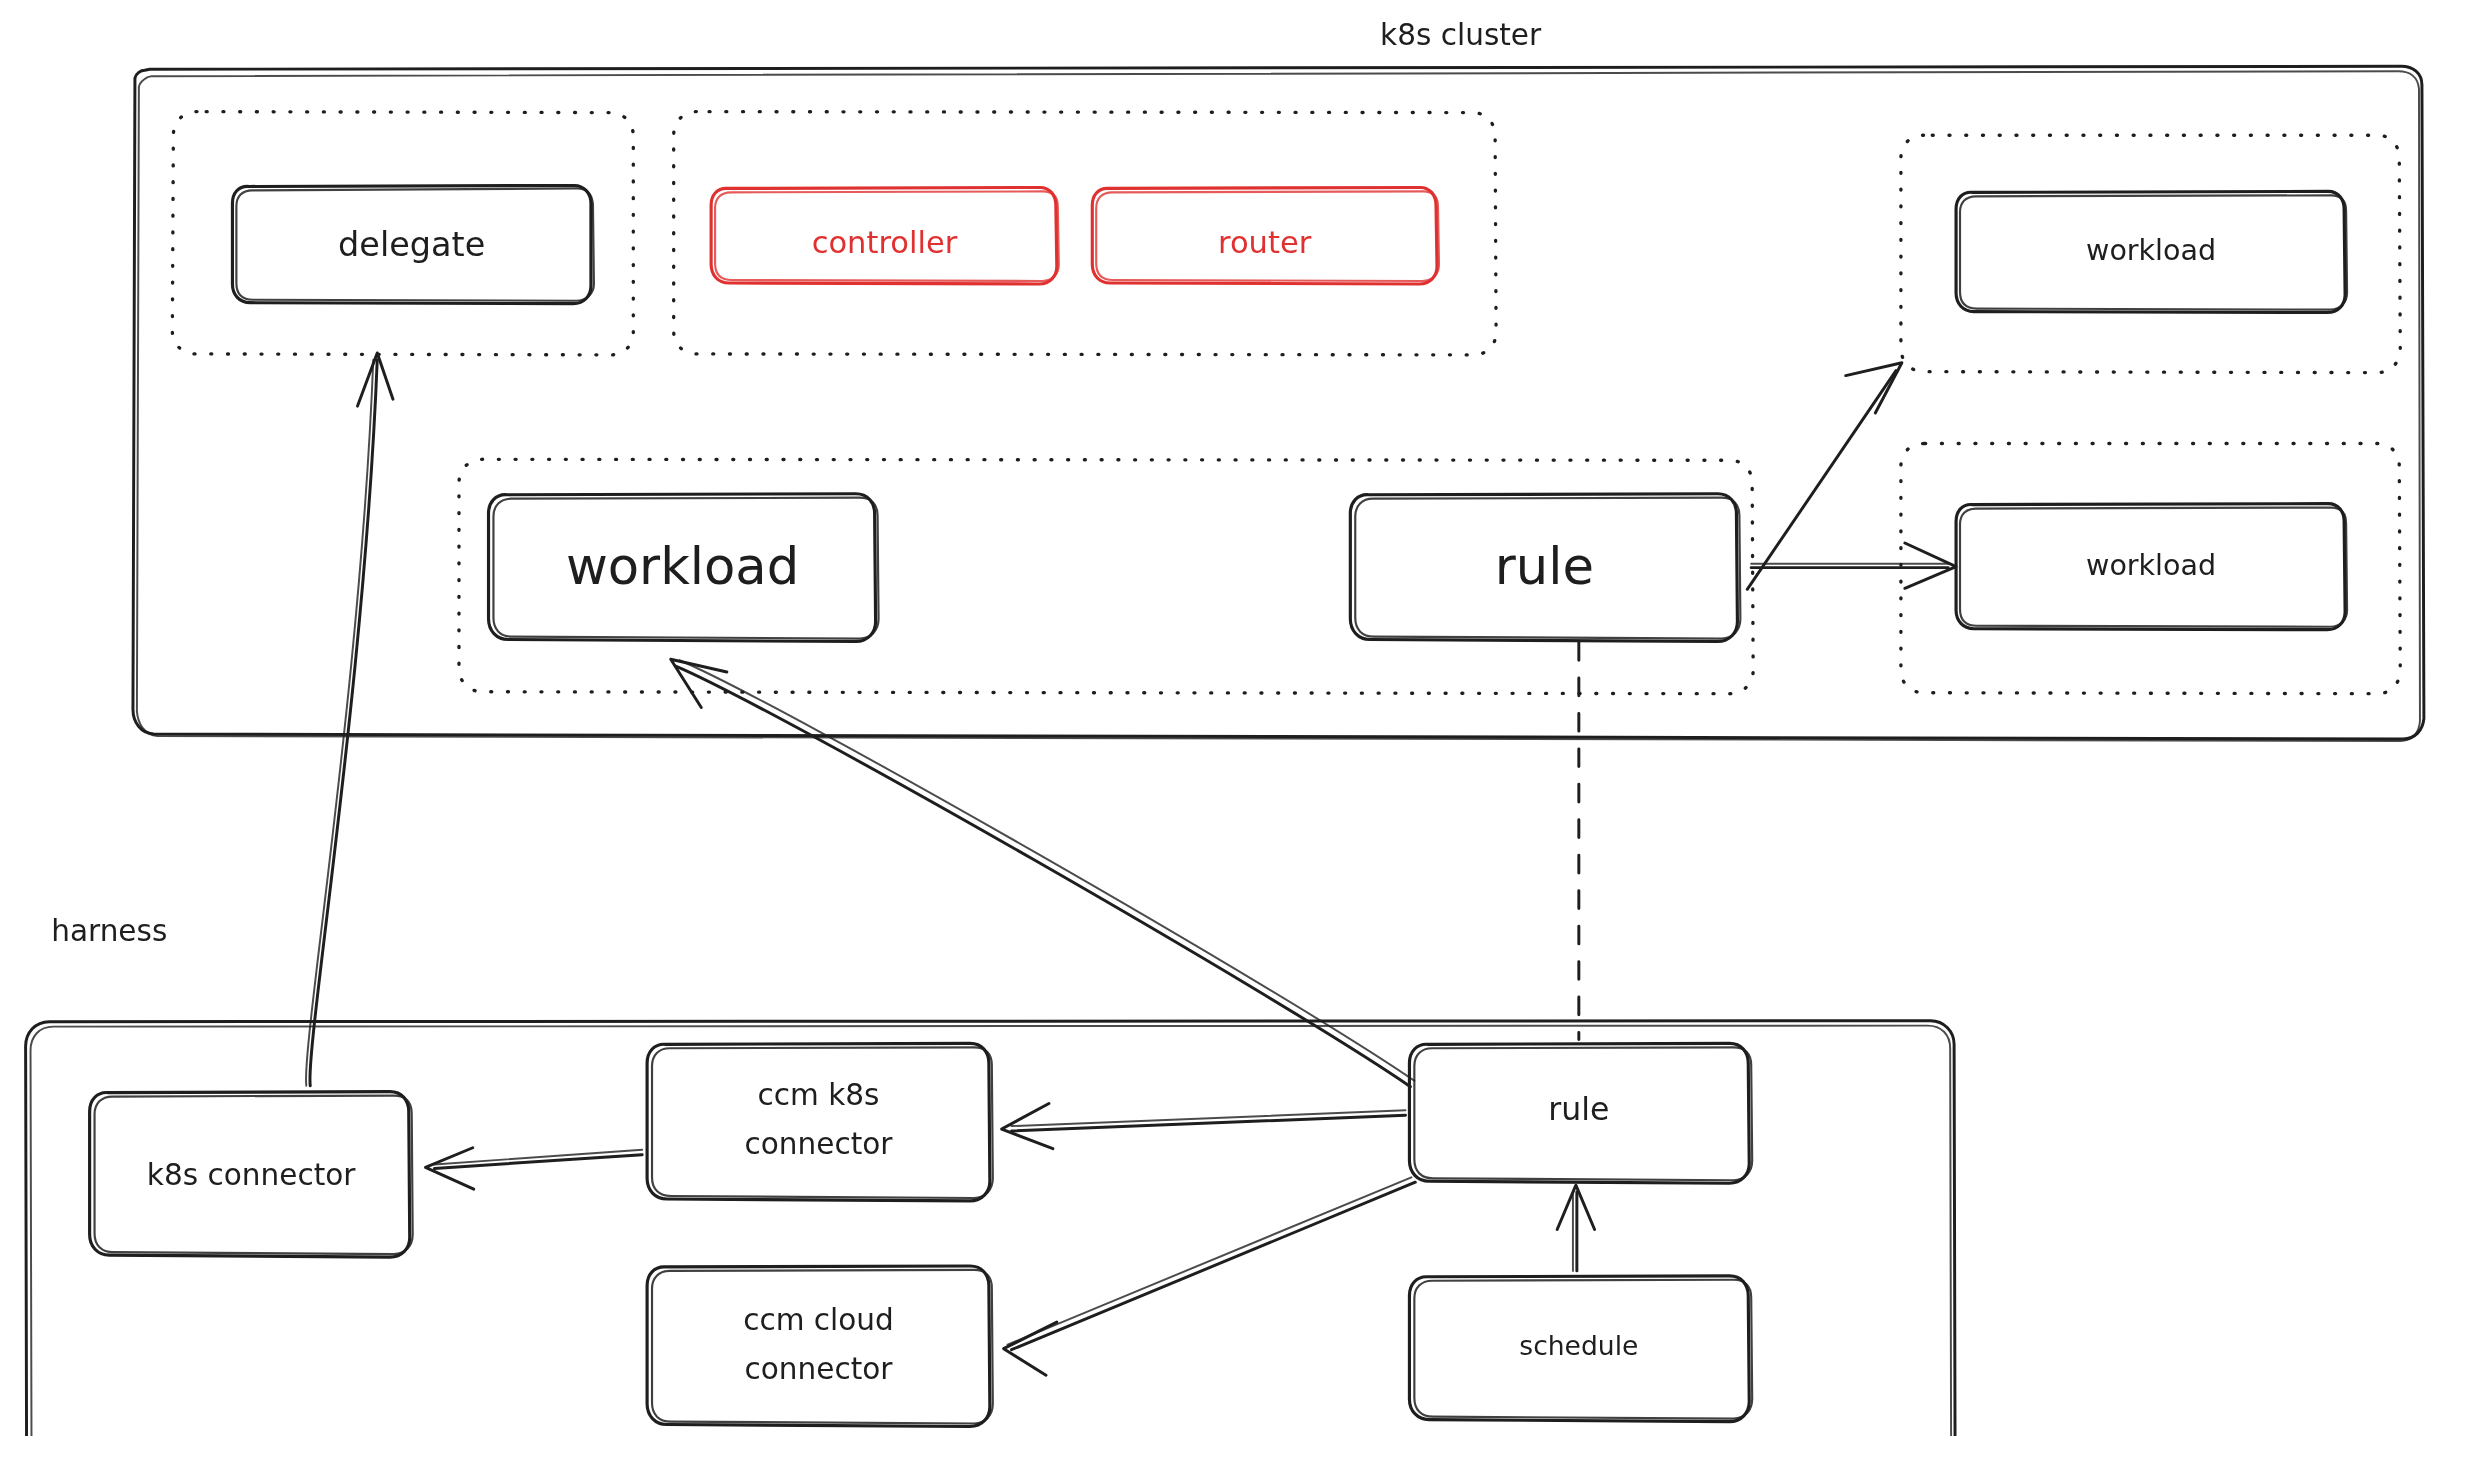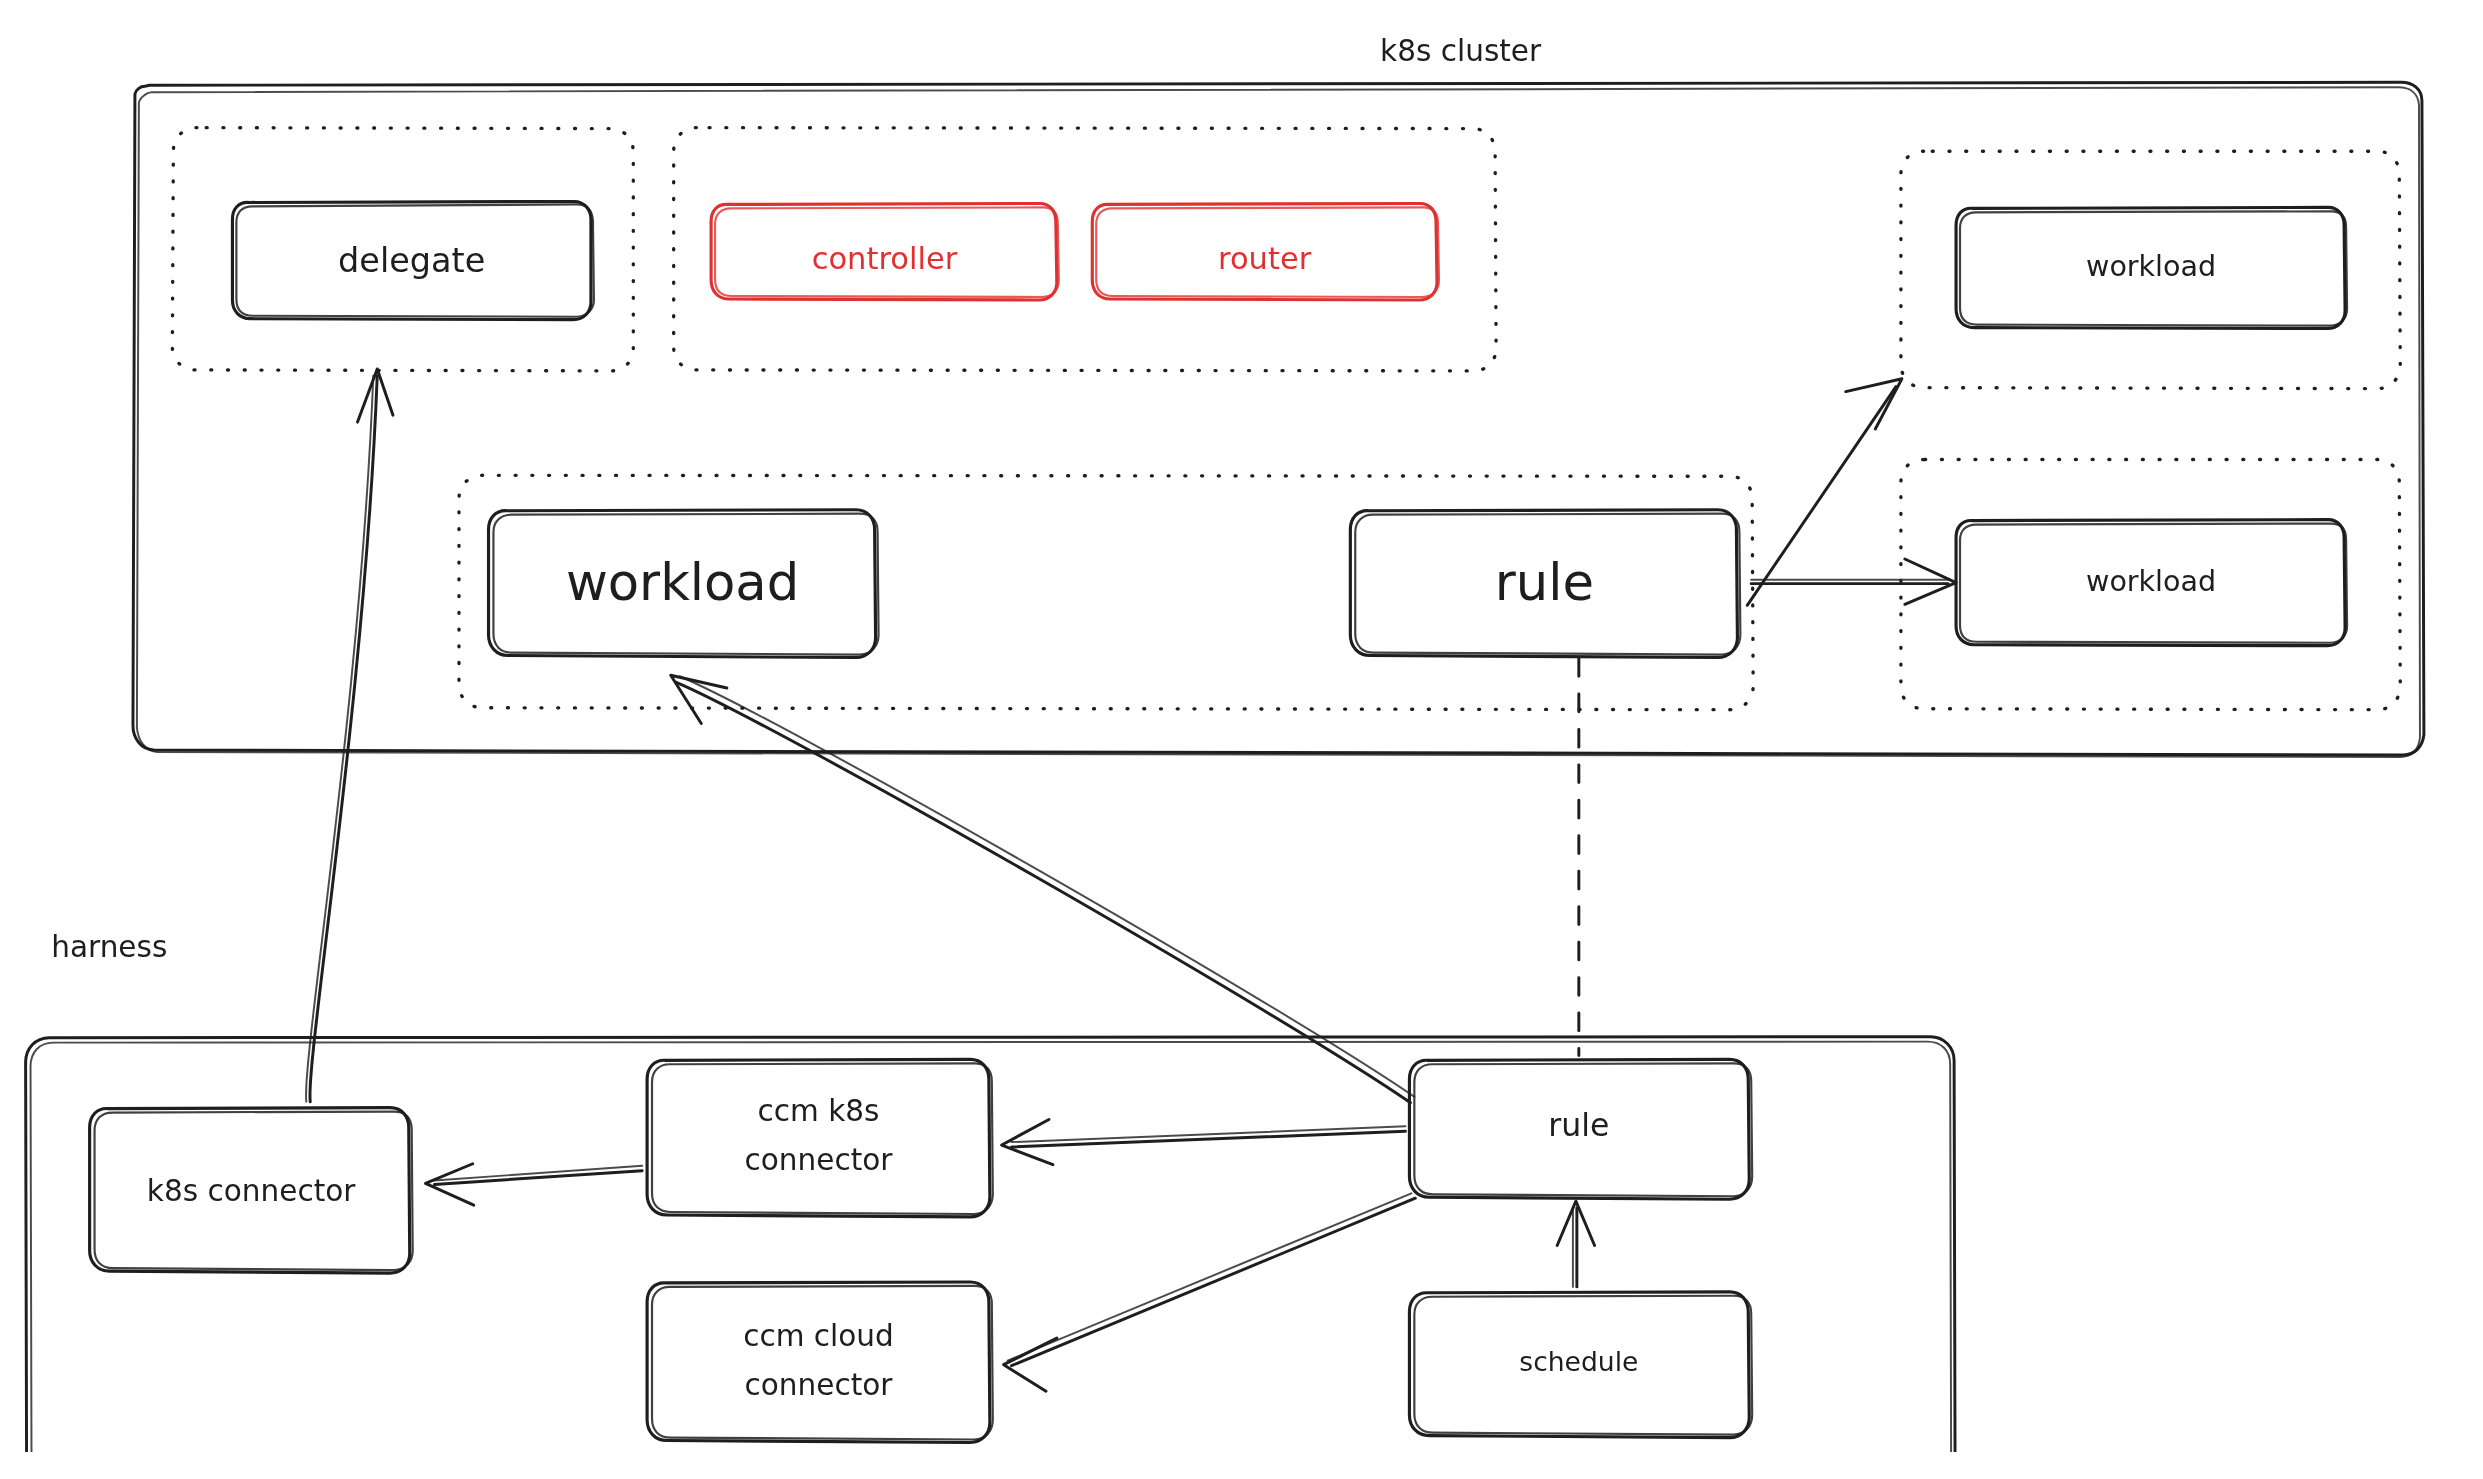--- a/index.html
+++ b/index.html
@@ -7,21 +7,20 @@
     padding: 0;
     background: #ffffff;
   }
   #stage {
     position: relative;
     width: 2483px;
     height: 1436px;
     background: #ffffff;
     font-family: "DejaVu Sans", sans-serif;
     overflow: hidden;
-    margin-top: 16px;
   }
   svg#diagram {
     position: absolute;
     left: 0; top: 0;
     width: 2483px;
     height: 1480px;
   }
   .lbl {
     font-family: "DejaVu Sans", sans-serif;
     fill: #1e1e1e;

